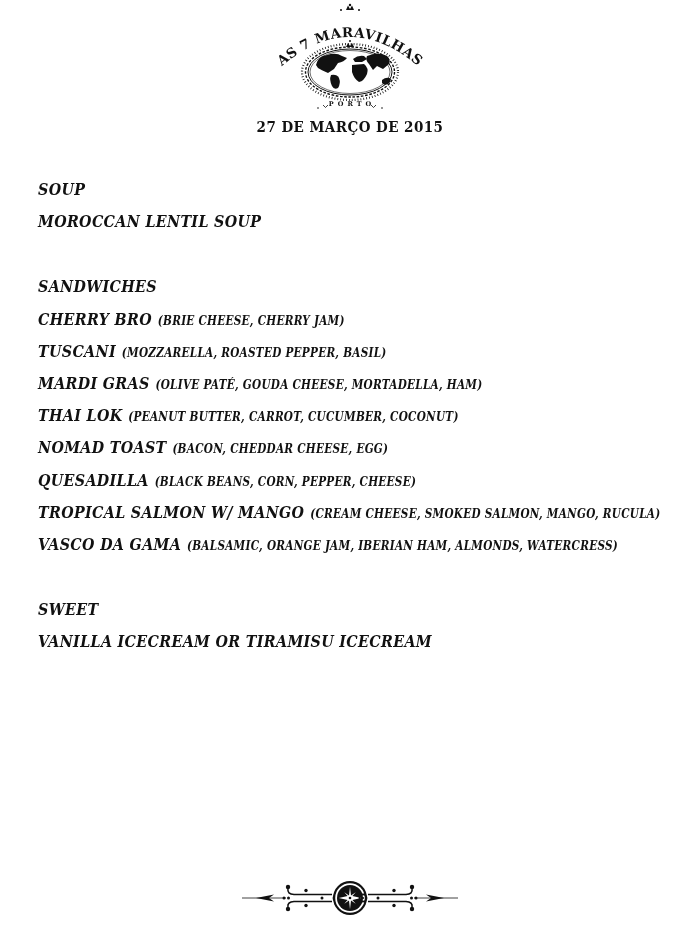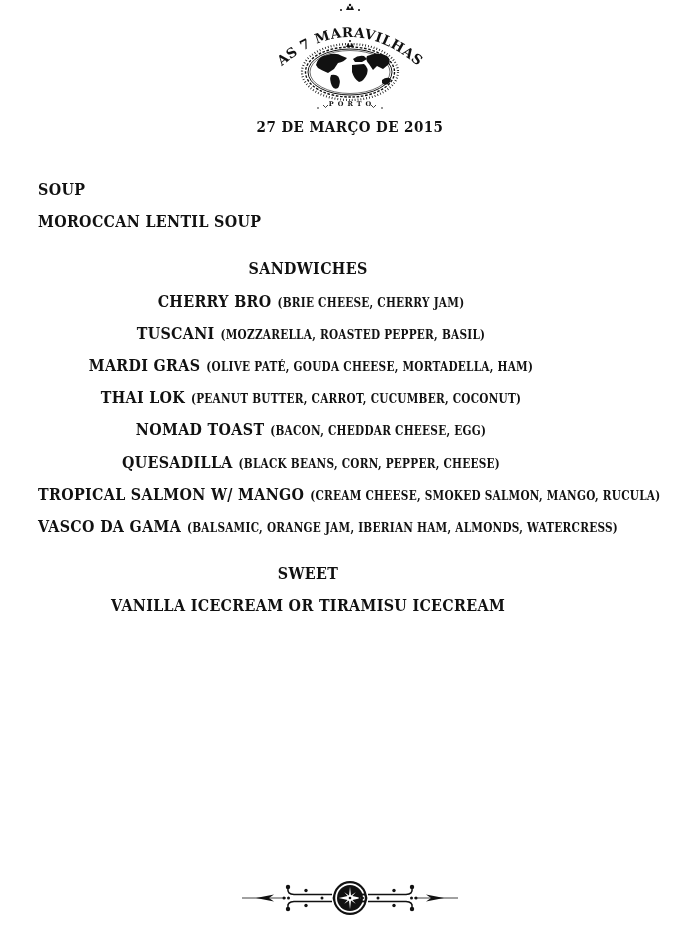--- a/index.html
+++ b/index.html
@@ -15,23 +15,23 @@
     position: absolute; top: 2px; left: 0; width: 700px;
     display: flex; justify-content: center;
   }
   .date-line {
     position: absolute; top: 118px; left: 0; width: 700px;
     text-align: center;
     font-weight: bold; font-size: 15px; letter-spacing: 0.5px;
     transform: scaleX(0.9); transform-origin: 50% 50%;
   }
   .menu {
-    position: absolute; left: 38px; top: 174px; width: 650px;
-  }
-  .section + .section { margin-top: 15px; text-align: center; }
+    position: absolute; left: 38px; top: 174px; width: 650px; font-style: italic;
+  }
+  .section + .section { margin-top: 33px; }
   .line {
     line-height: 30.2px;
     white-space: nowrap;
     font-weight: bold;
     transform: scaleX(0.84);
     transform-origin: 0 50%;
   }
   .h, .n { font-size: 17px; letter-spacing: 0.4px; }
   .note, .d { font-size: 12.5px; letter-spacing: 0.3px; margin-left: 7px; }
   .divider-wrap {

